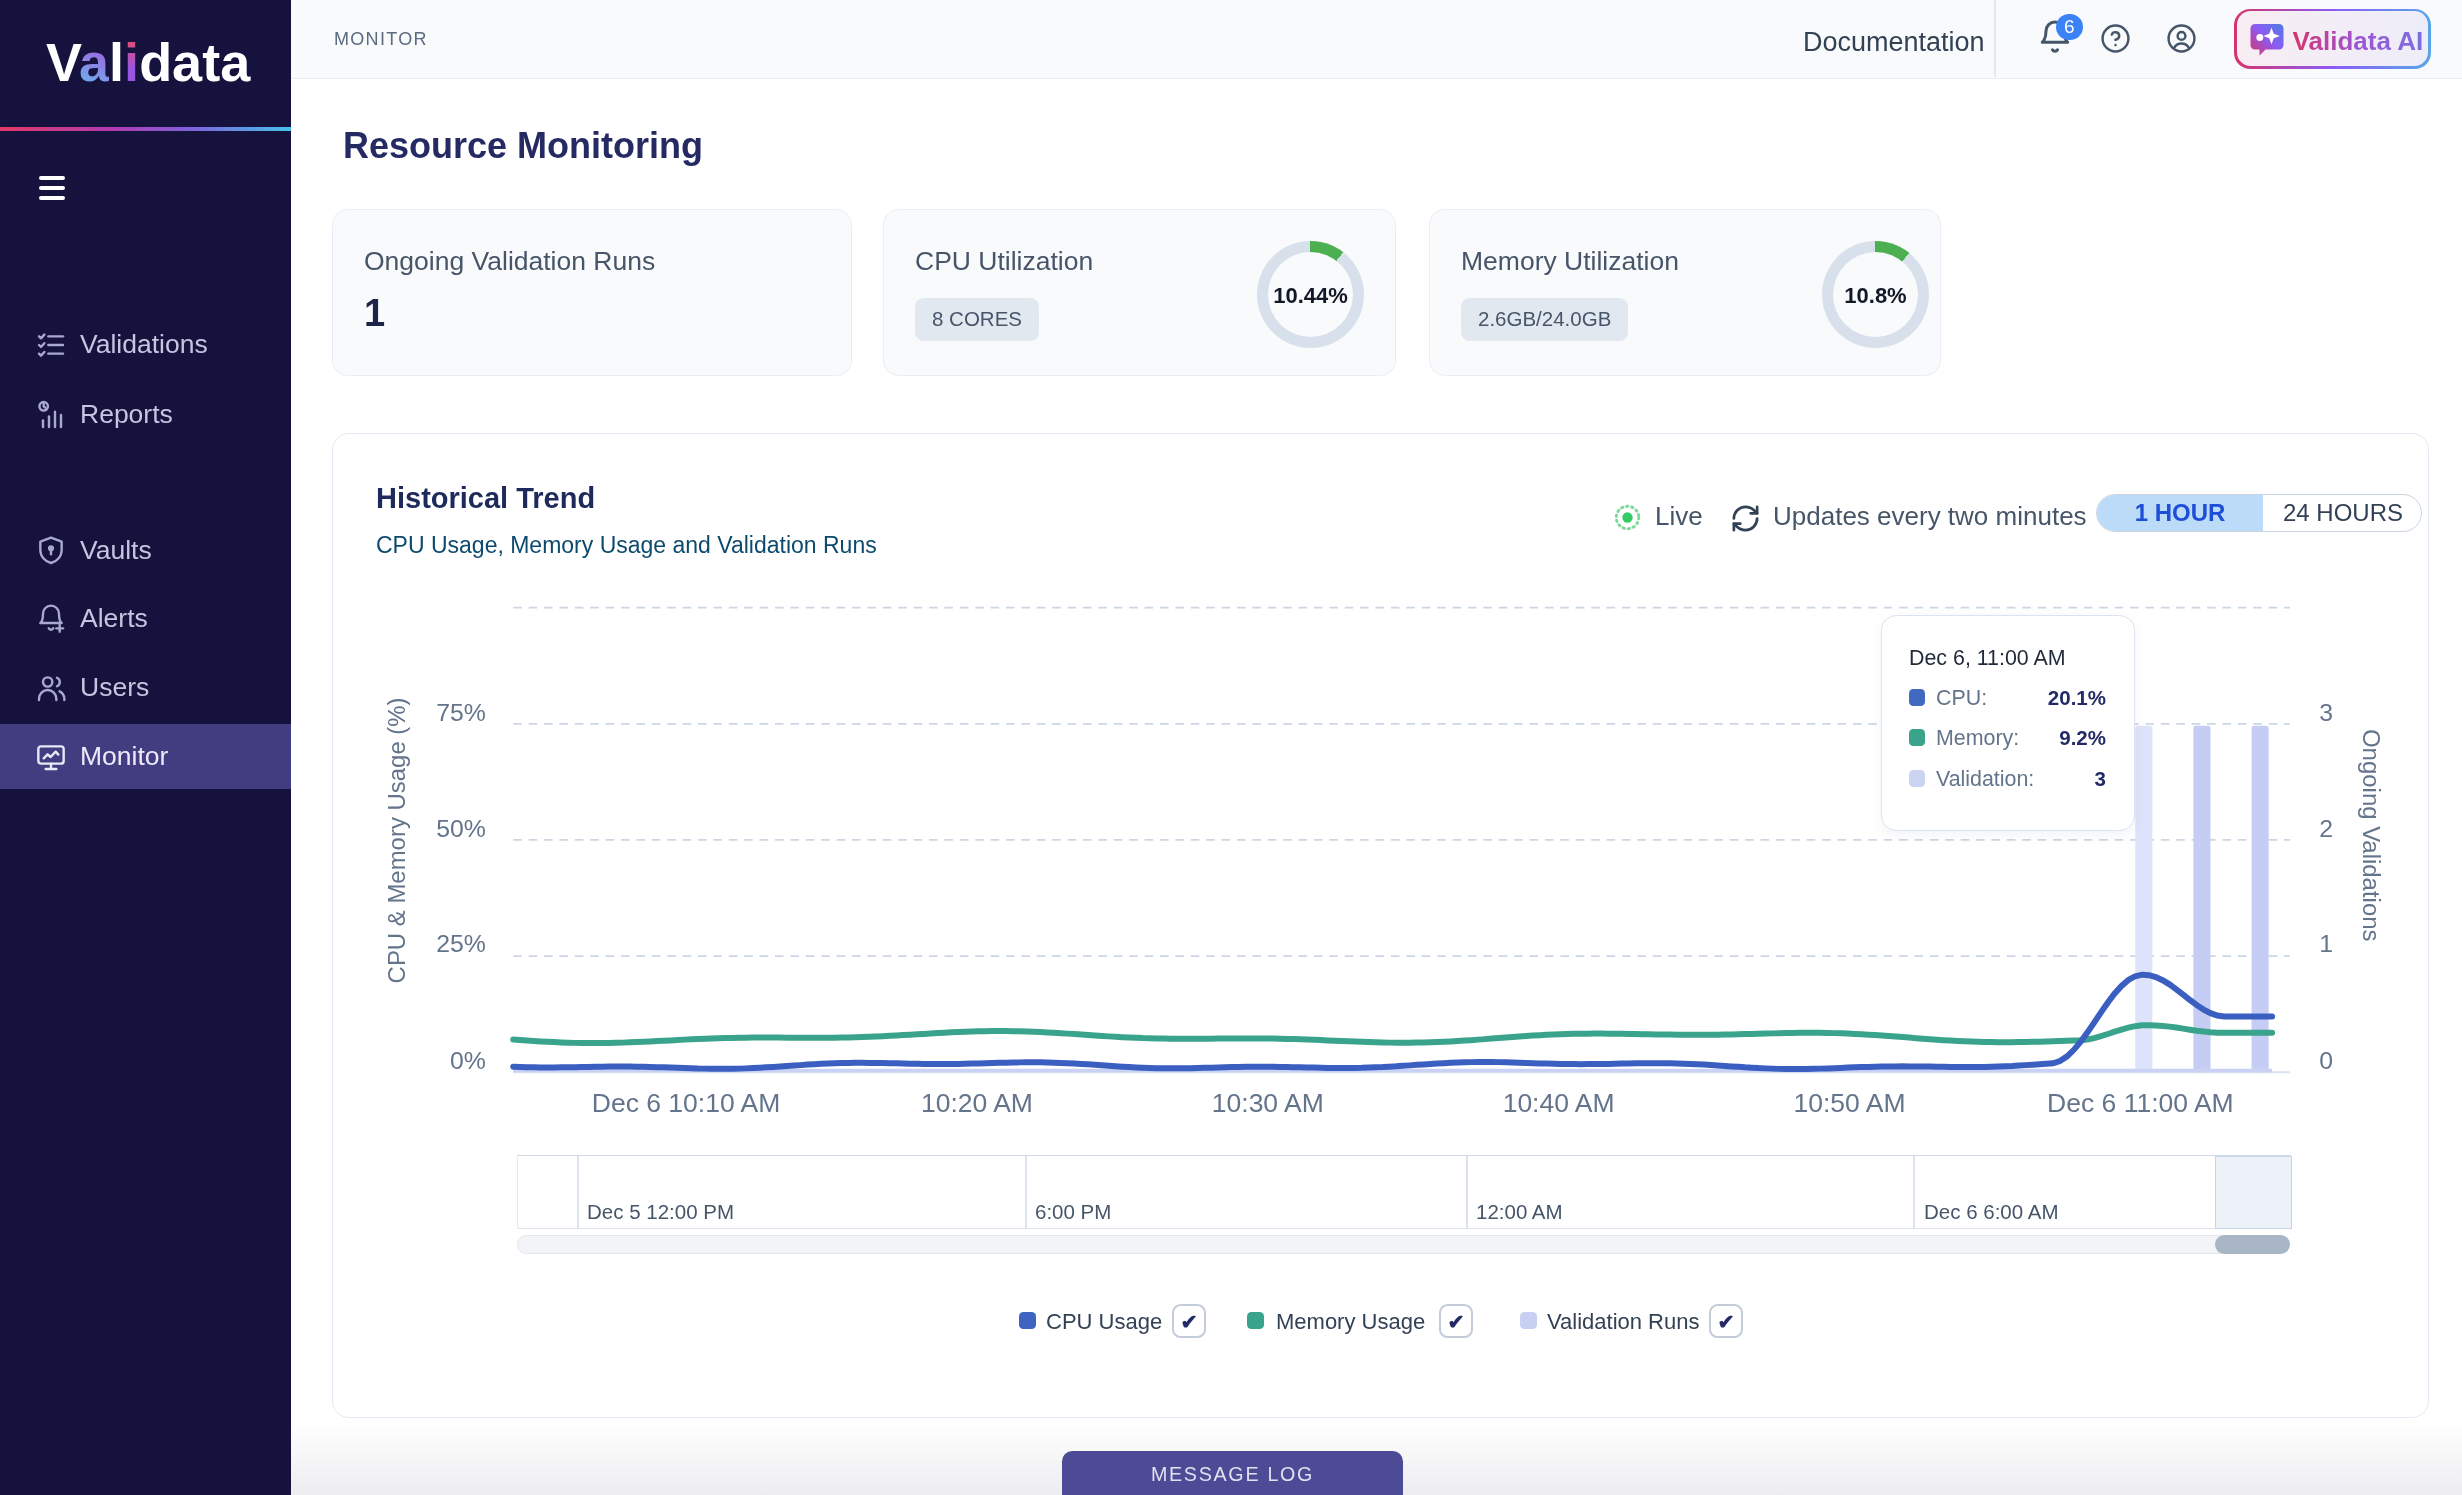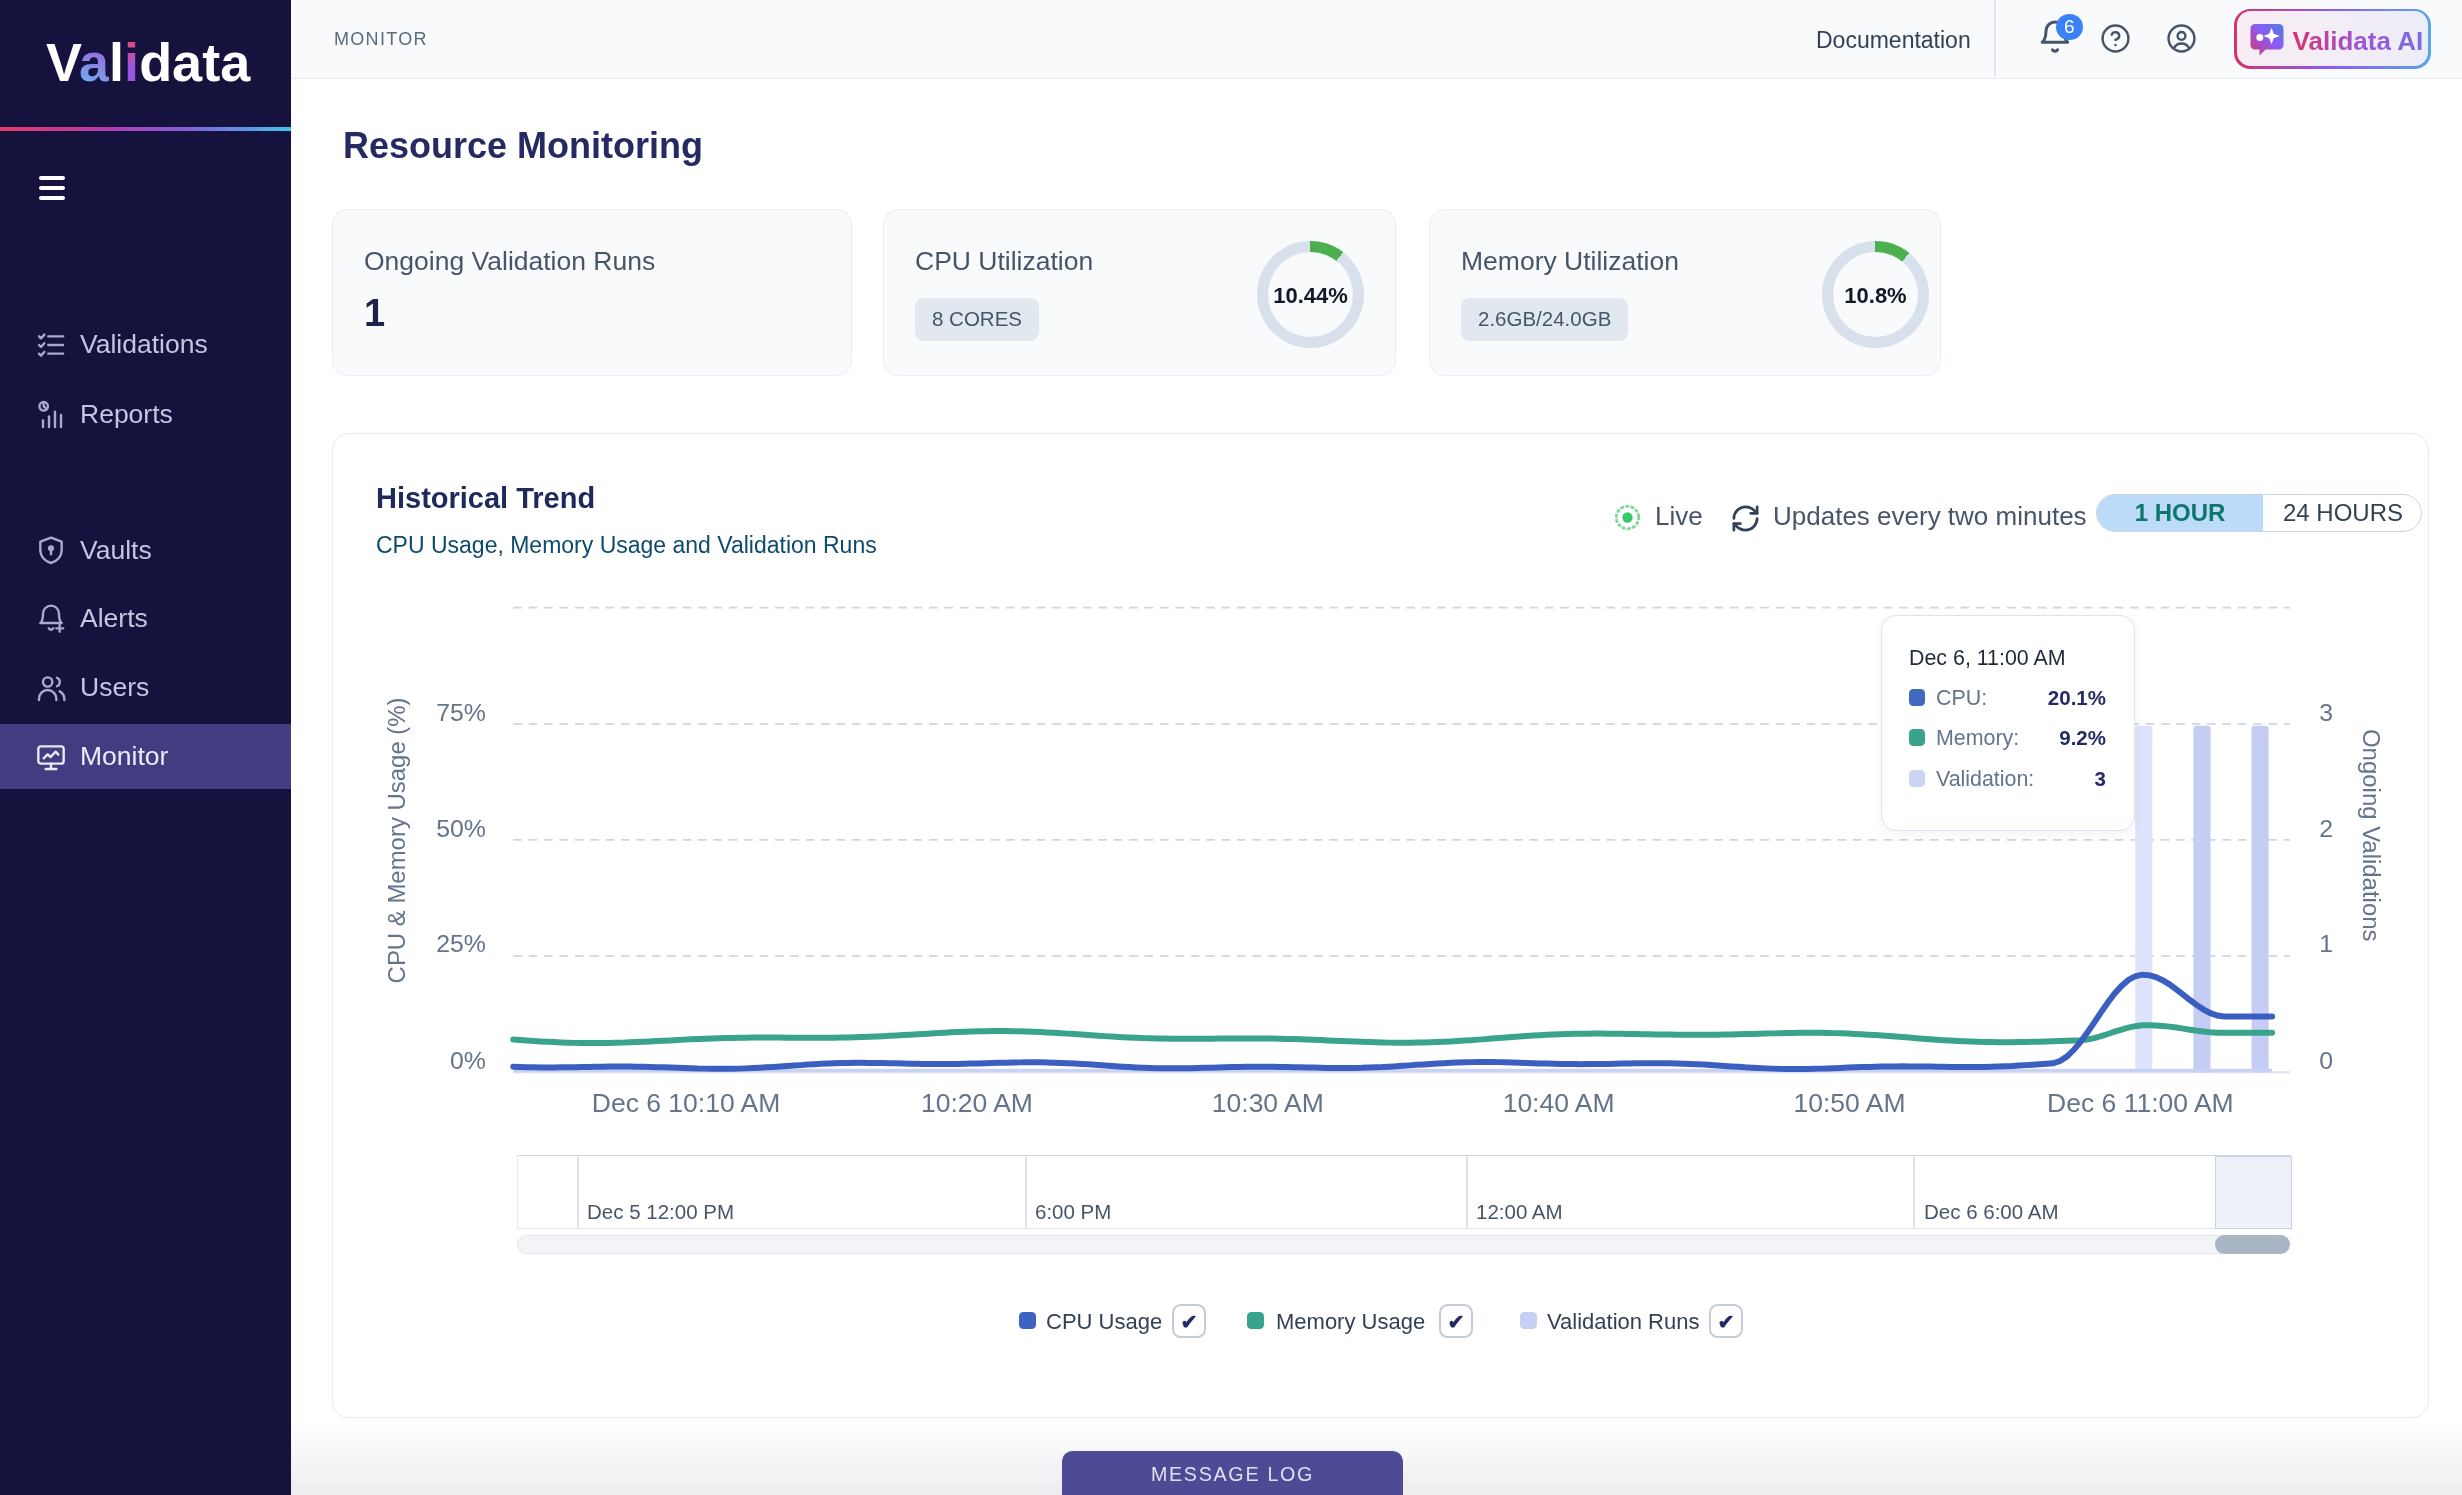--- a/index.html
+++ b/index.html
@@ -14,37 +14,37 @@
     background:linear-gradient(90deg,#e23a66 0%,#b13bb0 38%,#7f63dd 66%,#45c2ea 100%); }
   #burger { position:absolute; left:39px; top:176px; }
   #burger div { width:26px; height:3.9px; background:#fff; border-radius:2.6px; margin-bottom:6px; }
   .nav { position:absolute; left:0; width:291px; height:65px; display:flex; align-items:center; color:#c5c5e0; font-size:26.5px; }
   .nav svg { position:absolute; left:35px; width:32px; height:32px; }
   .nav span { position:absolute; left:80px; }
   .nav.active { background:#413d80; color:#eceaf8; }
   
   #topbar { position:absolute; left:291px; top:0; width:2171px; height:79px; background:#f8fafc; border-bottom:1.7px solid #e7ecf2; }
   #crumb { position:absolute; left:43px; top:29px; font-size:18px; letter-spacing:1.3px; color:#5b6b80; }
-  #doc { position:absolute; left:1512px; top:26.5px; font-size:23px; color:#334155;margin-left:13px; }
+  #doc { position:absolute; left:1512px; top:26.5px; font-size:27px; color:#334155; }
   #tbdiv { position:absolute; left:1703px; top:0; width:1.7px; height:77px; background:#e2e8f0; }
   
   #h1 { position:absolute; left:333px; top:125px; font-size:36px; font-weight:bold; color:#262a63;margin-left:10px; }
   .card { position:absolute; top:209px; height:167px; background:#f8fafc; border:1.7px solid #e9eef6; border-radius:15.4px; }
   .ctitle { position:absolute; left:31px; top:36px; font-size:26.5px; color:#475569; }
   .chip { position:absolute; left:31px; top:88px; background:#e2e8f0; border-radius:8.6px; font-size:20.5px; color:#475569; padding:9.4px 17px; }
   .donut { position:absolute; top:31px; width:107px; height:107px; border-radius:50%; }
   .donut .hole { position:absolute; left:11px; top:11px; width:85px; height:85px; border-radius:50%; background:#f8fafc; }
   .donut .txt { position:absolute; width:107px; text-align:center; top:42px; font-size:22px; font-weight:bold; color:#111827; }
   
   #bigcard { position:absolute; left:332px; top:433px; width:2097px; height:985px; background:#fff; border:1.7px solid #e4ebf4; border-radius:17px; }
   #ht { position:absolute; left:43px; top:48px; font-size:29px; font-weight:bold; color:#1e2a5c; }
   #hsub { position:absolute; left:43px; top:98px; font-size:23px; color:#0c4a6e; }
   .hdrtxt { position:absolute; top:67px; font-size:26px; color:#475569; }
   #toggle { position:absolute; left:1763px; top:60px; width:326px; height:38px; border:1.7px solid #cbd5e1; border-radius:20.5px; background:#fff; overflow:hidden; }
-  #t1 { position:absolute; left:0; top:0; width:166px; height:38px; background:#bcdbf8; color:#0f766e; font-weight:bold; font-size:24px; text-align:center; line-height:36px; }
+  #t1 { position:absolute; left:0; top:0; width:166px; height:38px; background:#bcdbf8; color:#1d4ed8; font-weight:bold; font-size:24px; text-align:center; line-height:36px; }
   #t2 { position:absolute; left:166px; top:0; width:160px; height:38px; color:#334155; font-size:24px; text-align:center; line-height:36px; }
   
   #tip { position:absolute; left:1881px; top:615px; width:254px; height:216px; background:#fff; border:1.7px solid #dbe4f0; border-radius:15.4px; box-shadow:0 3.4px 12px rgba(100,116,139,.08); }
   #tip .date { position:absolute; left:27px; top:30px; font-size:21.4px; color:#1f2937; }
   .trow { position:absolute; left:27px; width:197px; height:31px; font-size:21.4px; color:#64748b; }
   .trow .sq { position:absolute; left:0; top:3.4px; width:16.3px; height:16.3px; border-radius:4.3px; }
   .trow .lab { position:absolute; left:27px; top:0px; }
   .trow .val { position:absolute; right:0; top:0px; font-size:20.5px; font-weight:bold; color:#232a66; }
   
   #brush { position:absolute; left:517px; top:1155px; width:1774px; height:74px; border-top:1.7px solid #cfd9e6; border-bottom:1.7px solid #dfe5ee; border-left:1.7px solid #e5eaf1; }

